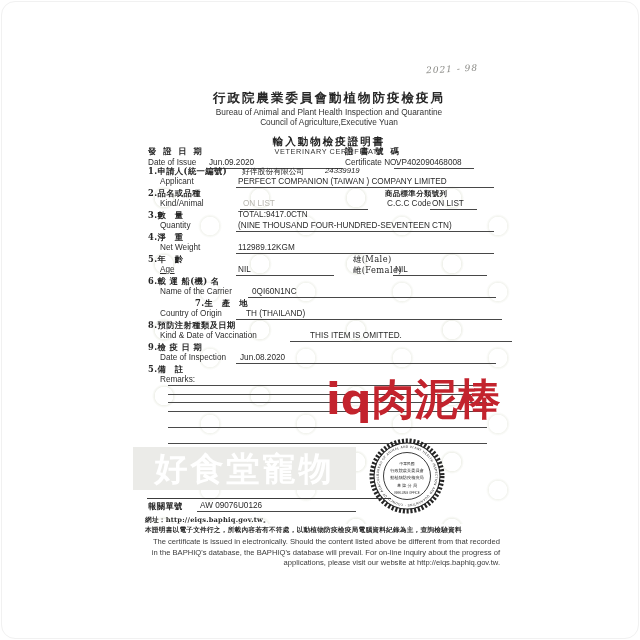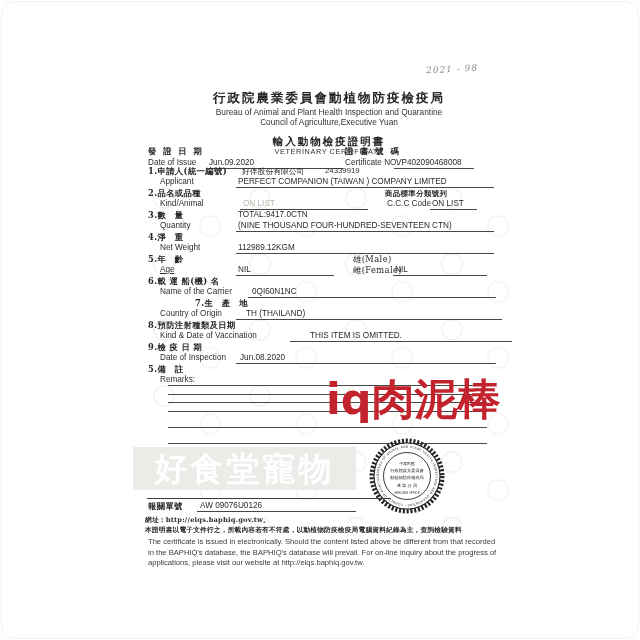--- a/index.html
+++ b/index.html
@@ -33,21 +33,21 @@
      color:#c3232d;letter-spacing:0px;font-family:"DejaVu Sans",sans-serif;}
   .wmark{position:absolute;left:-7px;top:389px;width:223px;height:43px;background:#ebebe8;color:#ffffff;
      font-weight:bold;font-size:33px;line-height:43px;text-align:center;letter-spacing:3px;
      font-family:"DejaVu Sans",sans-serif;}
   .seal{position:absolute;left:228px;top:379px;width:78px;height:78px;}
   .customs-rule{position:absolute;left:7px;top:440px;width:244px;border-top:1.3px solid #3c3c3c;}
   .c-label{left:8px;top:443px;}
   .c-val{left:57px;top:443px;width:156px;padding-left:3px;}
   .foot-zh{position:absolute;left:5px;top:458px;width:370px;font-family:"DejaVu Serif",serif;
      font-weight:bold;font-size:6.7px;line-height:9.5px;color:#2a2a2a;letter-spacing:.2px;}
-  .foot-en{position:absolute;left:8px;top:479px;width:352px;font-size:7.6px;line-height:10.5px;color:#3a3a3a;}
+  .foot-en{position:absolute;left:8px;top:479px;width:352px;font-size:7.6px;line-height:10.5px;color:#3a3a3a;text-align:right;}
 </style>
 </head>
 <body>
 
 <div class="photo-frame"></div>
 
 <div class="doc">
   <div class="guilloche"></div>
 
   <div class="hand">2021 - 98</div>
@@ -60,21 +60,21 @@
 
   <div class="a zh" style="left:8px;top:88px;letter-spacing:2px;">發 證 日 期</div>
   <div class="a zh" style="left:205px;top:88px;letter-spacing:2px;">證 書 號 碼</div>
   <div class="a en" style="left:8px;top:100px;">Date of Issue</div>
   <div class="u" style="left:66px;top:100px;width:134px;padding-left:3px;">Jun.09.2020</div>
   <div class="a en" style="left:205px;top:100px;">Certificate NO.</div>
   <div class="u" style="left:254px;top:100px;width:78px;padding-left:2px;">VP402090468008</div>
 
   <div class="a zh" style="left:8px;top:108px;"><span>1.</span><span>申請人(統一編號)</span></div>
   <div class="a val" style="left:102px;top:108px;font-size:7.8px;">好伴股份有限公司</div>
-  <div class="a val" style="left:185px;top:108px;font-size:7.8px;">24339919</div>
+  <div class="a val" style="left:185px;top:108px;font-size:7.8px;font-style:italic;">24339919</div>
   <div class="a en" style="left:20px;top:119px;">Applicant</div>
   <div class="u" style="left:96px;top:119px;width:256px;padding-left:2px;">PERFECT COMPANION (TAIWAN ) COMPANY LIMITED</div>
 
   <div class="a zh" style="left:8px;top:130px;"><span>2.</span><span>品名或品種</span></div>
   <div class="a zh" style="left:245px;top:131px;font-size:7.4px;">商品標準分類號列</div>
   <div class="a en" style="left:20px;top:141px;">Kind/Animal</div>
   <div class="u faint" style="left:100px;top:141px;width:125px;padding-left:3px;color:#b7b5ae;">ON LIST</div>
   <div class="a en" style="left:247px;top:141px;">C.C.C Code</div>
   <div class="u" style="left:290px;top:141px;width:45px;padding-left:2px;">ON LIST</div>
 

